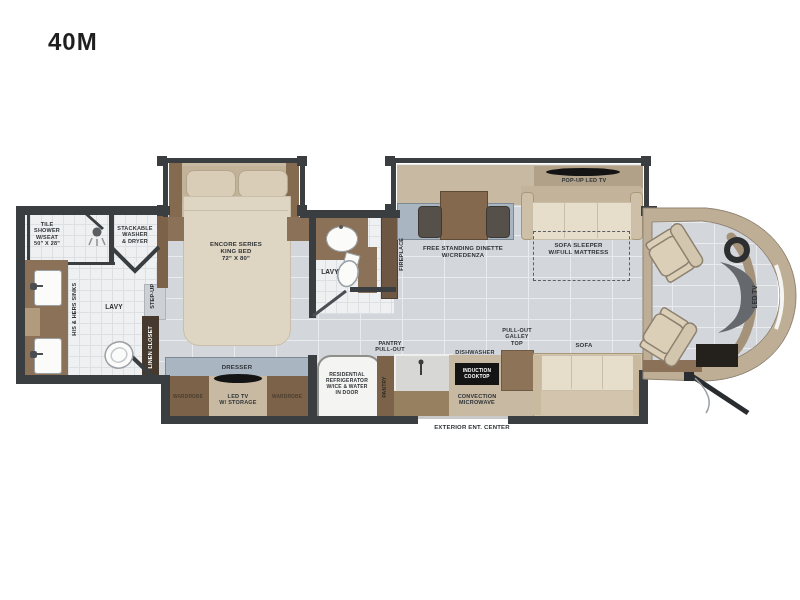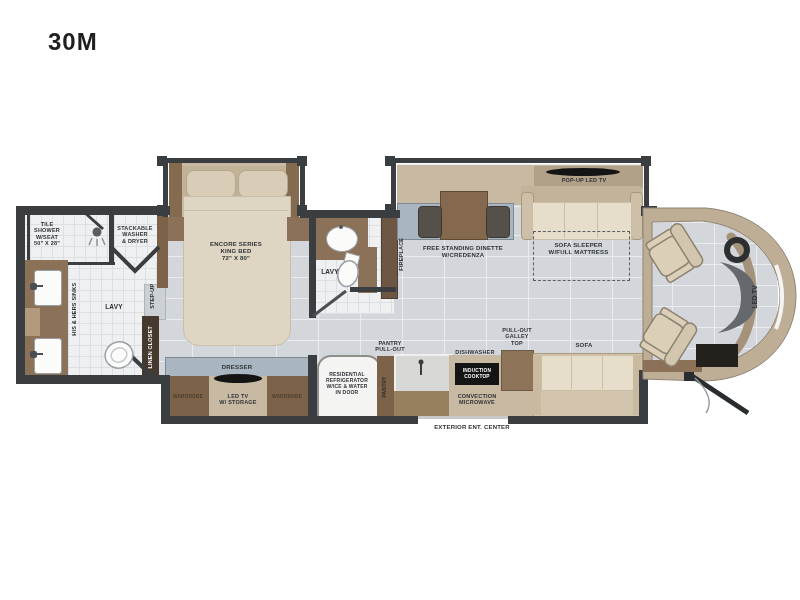--- a/index.html
+++ b/index.html
@@ -25,21 +25,21 @@
   .vert{transform:rotate(-90deg);transform-origin:center center;white-space:nowrap;}
   .lens{position:absolute;background:#141414;border-radius:50%;}
   #title{position:absolute;left:48px;top:28px;font-size:24px;font-weight:600;color:#1f1f1f;letter-spacing:1px;}
   svg{position:absolute;left:0;top:0;}
 </style>
 </head>
 <body>
 
 <div id="stage">
 
-  <div id="title">30M</div>
+  <div id="title">40M</div>
 
   <div class="tile" style="left:630px;top:222px;width:148px;height:148px;border-radius:0 70px 70px 0;"></div>
   <div class="tile" style="left:24px;top:214px;width:618px;height:203px;"></div>
   <div class="tile" style="left:397px;top:164px;width:246px;height:52px;"></div>
   <div class="btile" style="left:24px;top:213px;width:135px;height:162px;"></div>
   <div class="btile" style="left:314px;top:214px;width:80px;height:100px;"></div>
   <div class="abs" style="left:16px;top:383px;width:145px;height:45px;background:#fff;"></div>
 
   <div class="btile" style="left:27px;top:213px;width:82px;height:49px;border:3px solid #3a3e41;border-top:none;"></div>
   <div class="btile" style="left:114px;top:213px;width:44px;height:49px;"></div>

